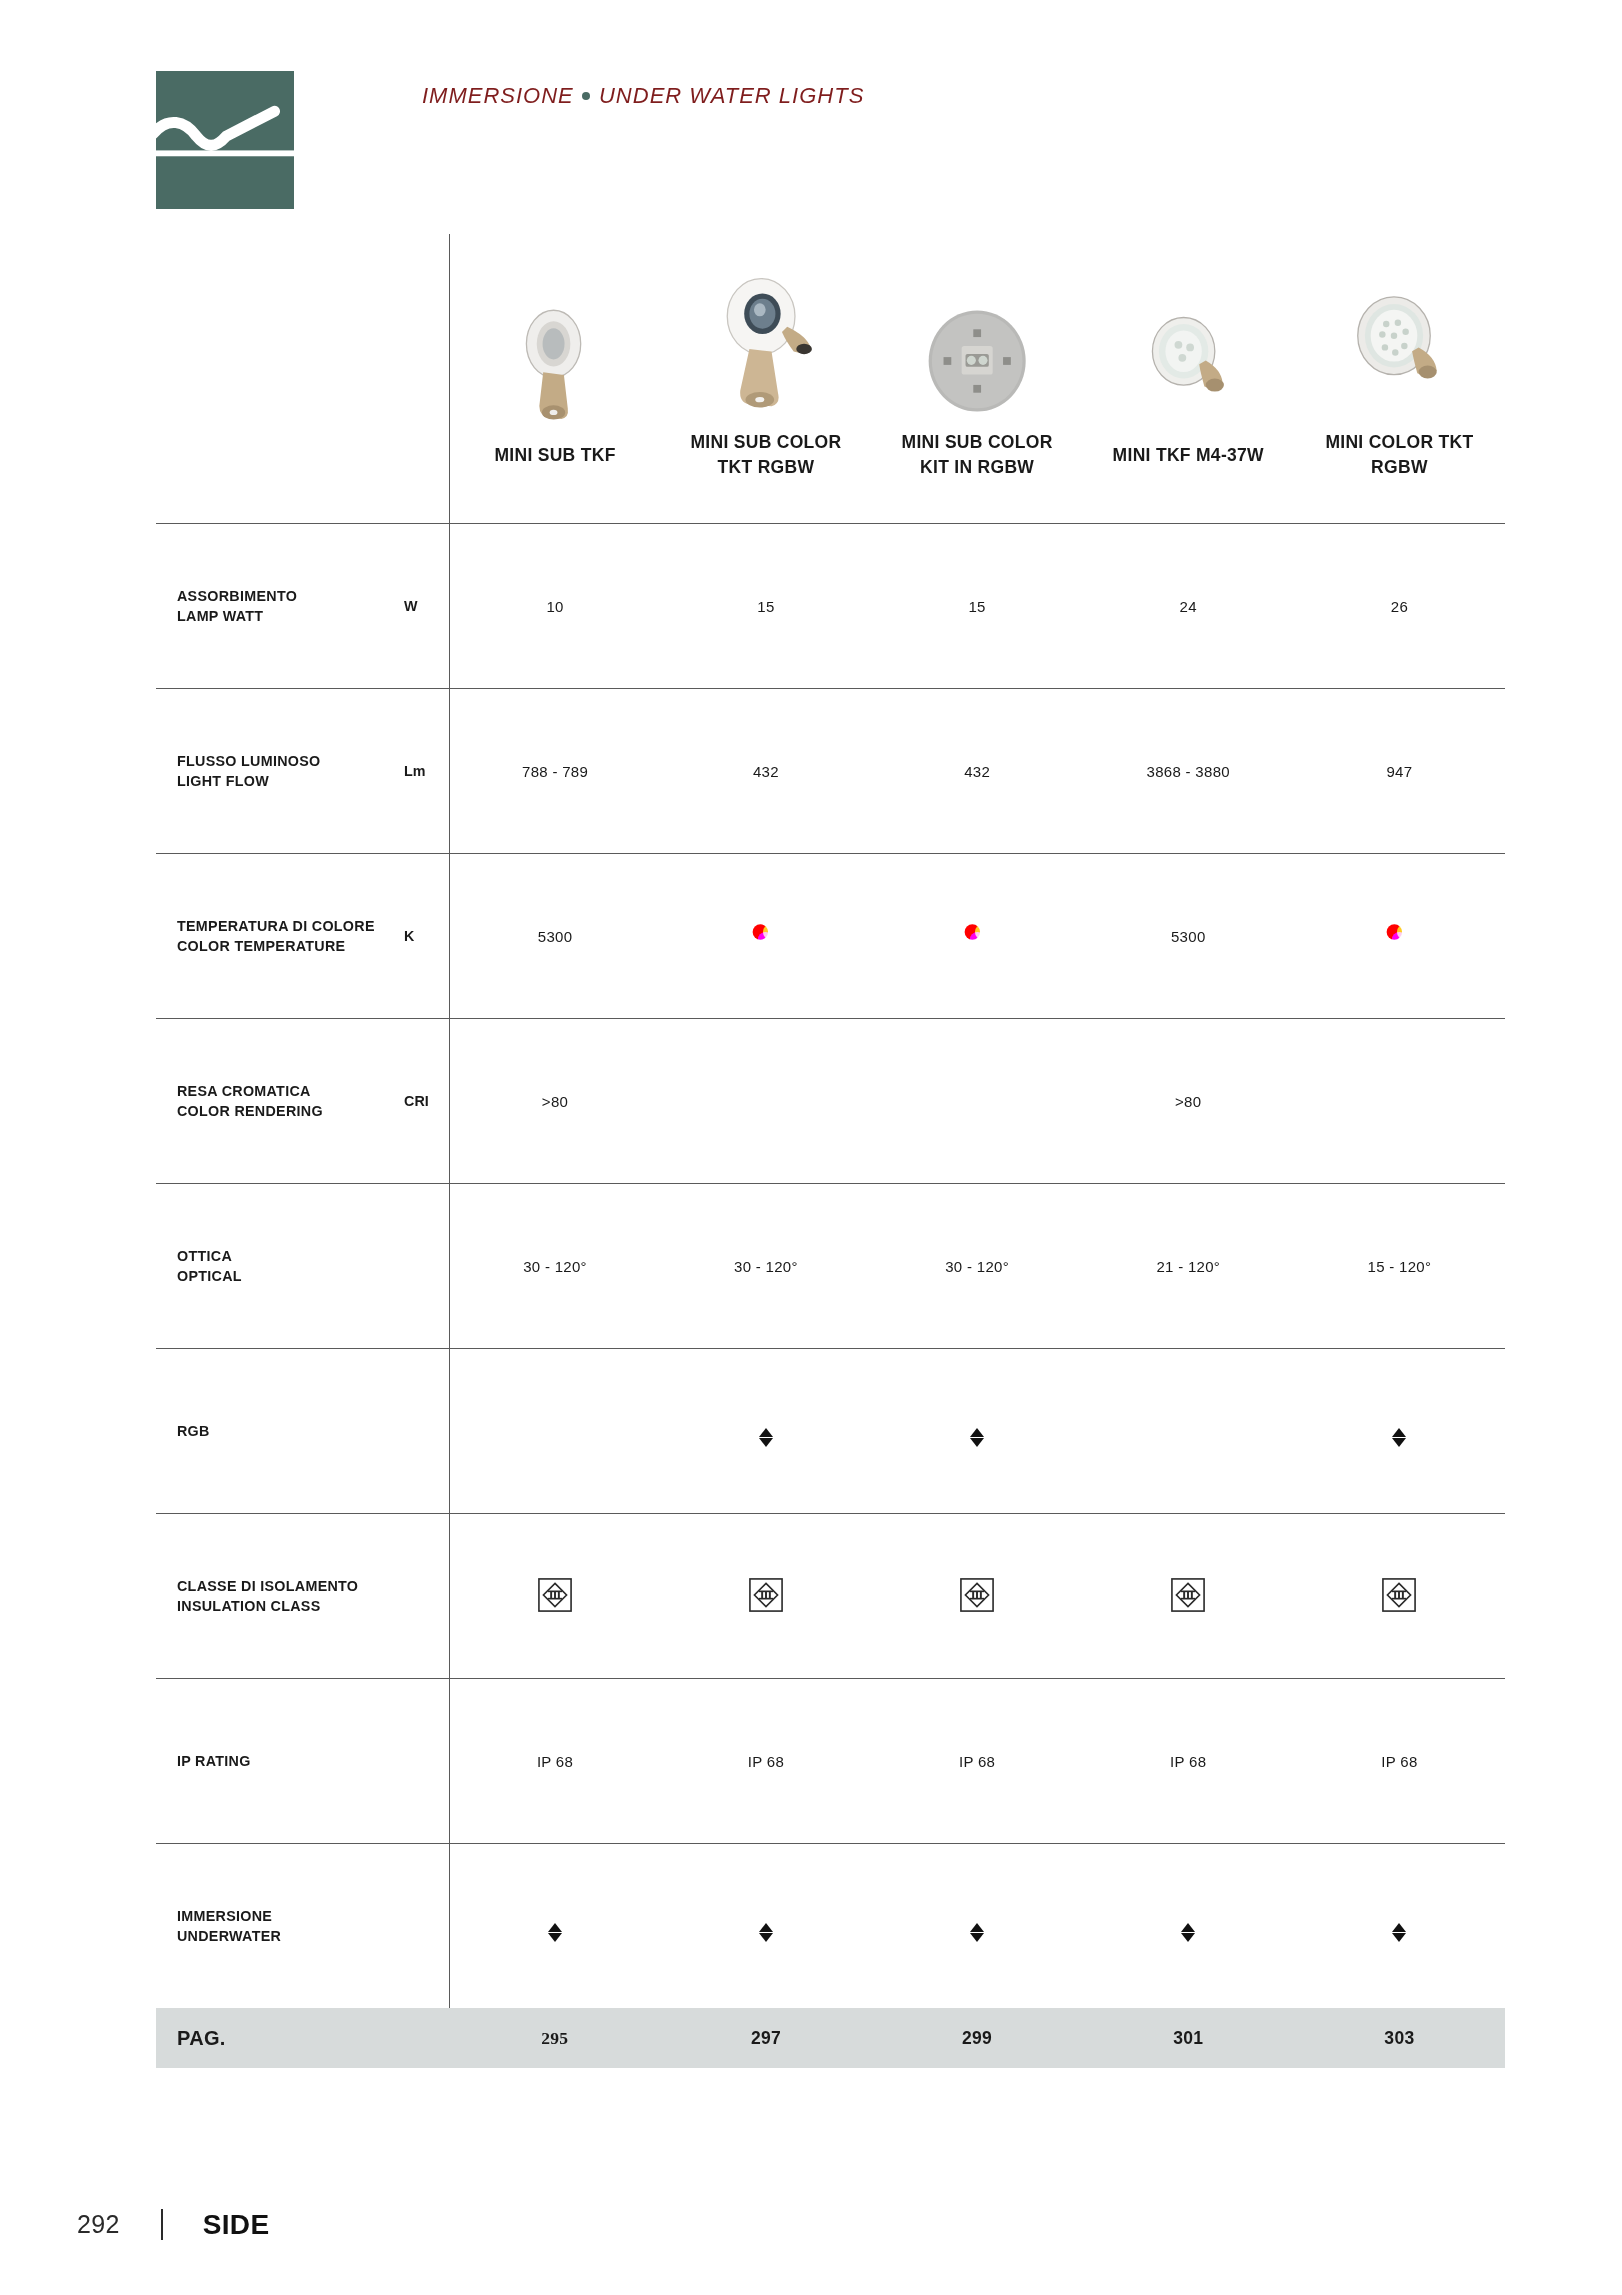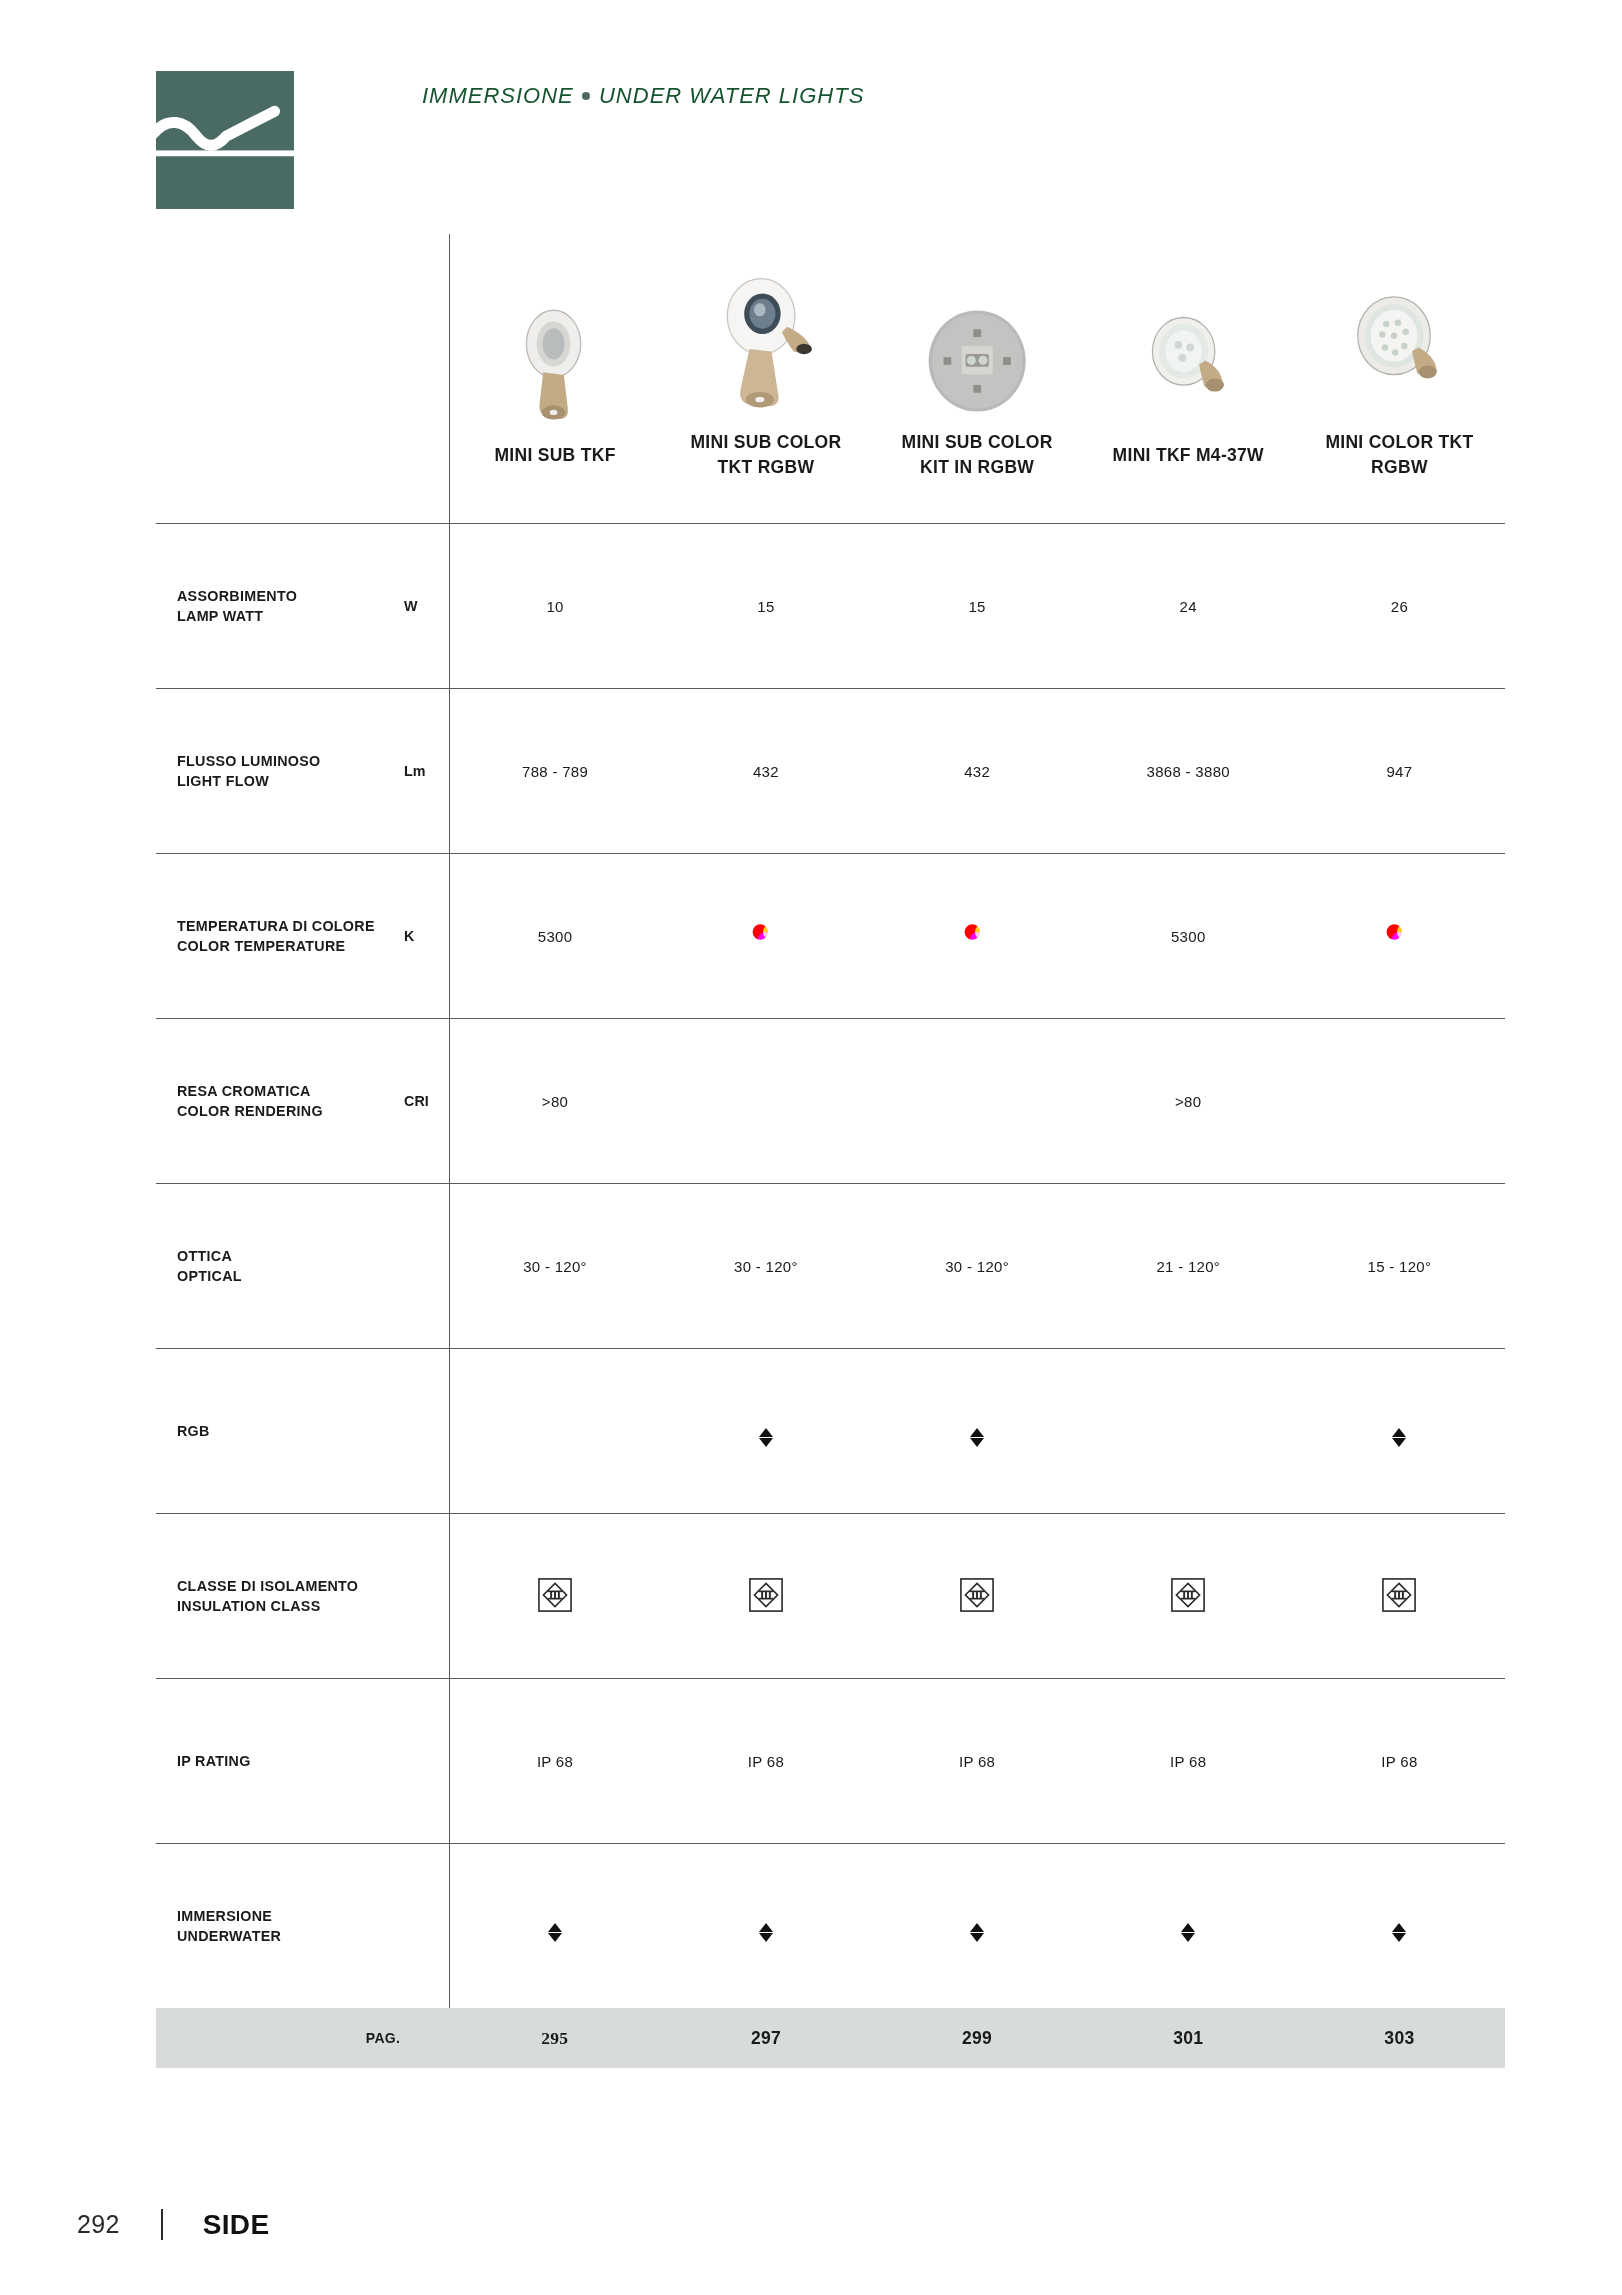--- a/index.html
+++ b/index.html
@@ -34,21 +34,21 @@
   .brand-logo svg { display: block; width: 138px; height: 138px; }
 
   .header-title {
     position: absolute;
     left: 422px;
     top: 83px;
     font-size: 22px;
     font-style: italic;
     font-weight: 400;
     letter-spacing: 1px;
-    color: #14532d;
+    color: #7f1d1d;
     white-space: nowrap;
   }
   .header-title .sep-dot {
     display: inline-block;
     width: 8.4px; height: 8.4px;
     border-radius: 50%;
     background: #4a6b64;
     margin: 0 9px 2.6px 7.8px;
     vertical-align: middle;
   }
@@ -135,21 +135,21 @@
     font-size: 15px;
     font-weight: 700;
     letter-spacing: 0.3px;
   }
 
   
   .pag-row td {
     height: 60px;
     background: #d7dbdb;
   }
-  .pag-row .lbl { font-size: 14px; text-align: right; }
+  .pag-row .lbl { font-size: 20px; }
   .pag-row .val { font-size: 17.5px; font-weight: 700; }
   .pag-row .vsep { border-left: none; font-family: Liberation Serif, serif; }
 
   
   .diamond {
     display: inline-block;
     width: 0; height: 0;
     border-left: 7.1px solid transparent;
     border-right: 7.1px solid transparent;
     border-bottom: 9.7px solid #111;

